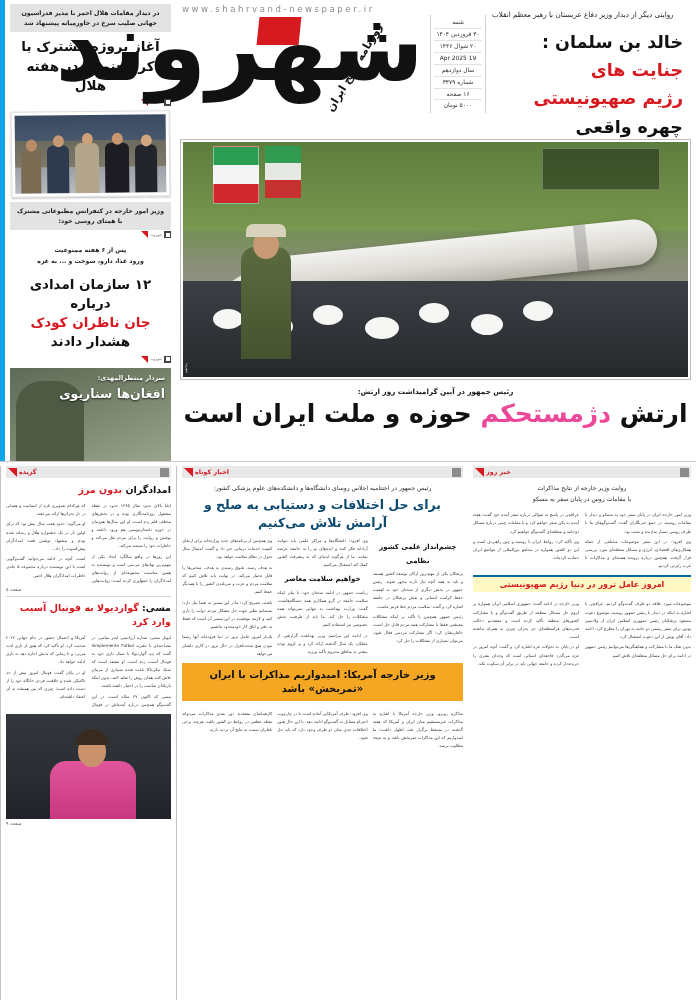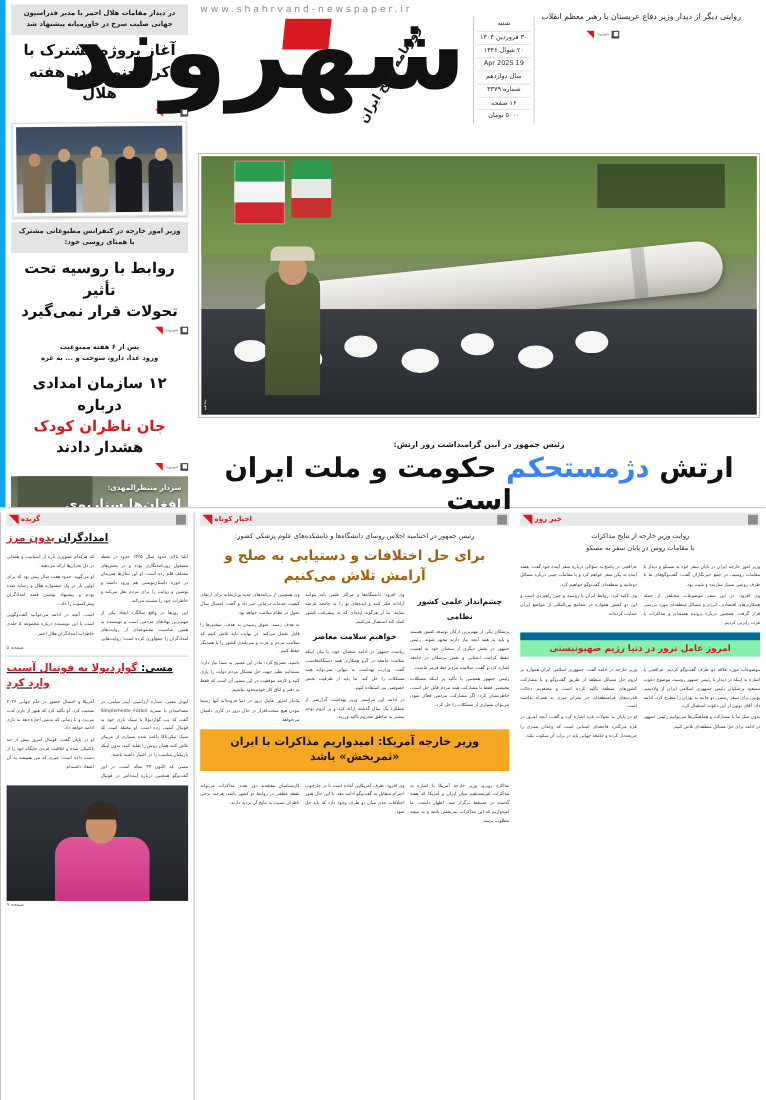--- a/index.html
+++ b/index.html
@@ -336,32 +336,31 @@
     font-size: 3.2px; color: rgba(255,255,255,.85);
   }
 
   .mp-caption {
     text-align: center;
     font-size: 7.2px;
     color: #1c1c1c;
     padding: 7px 0 3px 0;
     direction: rtl;
     font-weight: bold;
-    margin-top: 12px;
   }
   .mp-headline {
     text-align: center;
     font-size: 25px;
     font-weight: bold;
     color: #111;
     direction: rtl;
     padding-bottom: 5px;
     letter-spacing: -0.8px;
   }
-  .mp-headline .red { color: #3b82f6; }
+  .mp-headline .red { color: #ec4899; }
 
   
   .bottom-section {
     display: flex;
     flex-direction: row;
     width: 696px;
     flex: 1;
     padding-top: 4px;
   }
 
@@ -411,21 +410,21 @@
 
   .hl {
     font-weight: bold;
     color: #111;
     direction: rtl;
     line-height: 1.45;
   }
   .hl .red { color: #d71920; }
   .hl-lg { font-size: 12.5px; text-align: center; }
   .hl-md { font-size: 11px; text-align: center; }
-  .hl-sm { font-size: 9.5px; text-align: left; text-decoration: underline; }
+  .hl-sm { font-size: 9.5px; text-align: right; }
 
   .body-cols-2 {
     column-count: 2; column-gap: 6px; column-rule: none;
     margin-top: 5px;
   }
   .body-cols-3 {
     column-count: 3; column-gap: 5px;
     margin-top: 5px;
   }
   .body-txt {
@@ -459,22 +458,22 @@
     padding: 5px 4px;
     margin: 5px 0 4px 0;
     text-align: center;
   }
   .orange-box .t {
     font-size: 10px; font-weight: bold; color: #111; direction: rtl;
     line-height:1.4;
   }
 
   .red-subhead {
-    background: #86efac;
-    border-top: 7px solid #0369a1;
+    background: #fef9c3;
+    border-top: 2px solid #0369a1;
     padding: 3px 4px;
     margin: 5px 0 3px 0;
     font-size: 8px;
     font-weight: bold;
     color: #d71920;
     text-align: center;
     direction: rtl;
   }
 
   .messi-photo {
@@ -524,20 +523,25 @@
           <div>19 Apr 2025</div>
           <div>سال دوازدهم</div>
           <div>شماره ۳۳۷۹</div>
           <div>۱۶ صفحه</div>
           <div>۵۰۰۰ تومان</div>
         </div>
 
         <div class="lead-block">
           <div class="site-url">www.shahrvand-newspaper.ir</div>
           <div class="lead-kicker">روایتی دیگر از دیدار وزیر دفاع عربستان با رهبر معظم انقلاب</div>
+          <div class="lead-headline">
+            <span>خالد بن سلمان : </span><span class="red">جنایت های</span><br>
+            <span class="red">رژیم صهیونیستی</span><span> چهره واقعی</span><br>
+            <span>این رژیم را بیش از پیش نمایان کرد</span>
+          </div>
           <div class="lead-badge">
             <span class="badge-sq"></span>
             <span class="badge-txt">شهروند</span>
             <span class="badge-tri"></span>
           </div>
         </div>
       </div>
 
       <div class="main-photo-wrap">
         <div class="main-photo">
@@ -560,21 +564,21 @@
           <div class="mp-guard-head"></div>
           <div class="mp-guard-hat"></div>
           <div class="mp-sidebadge">
             <span class="mp-sidebadge-v">شهروند</span>
           </div>
         </div>
       </div>
 
       <div class="mp-caption">رئیس جمهور در آیین گرامیداشت روز ارتش:</div>
       <div class="mp-headline">
-        <span>ارتش </span><span class="red">دژمستحکم</span><span> حکومت و ملت ایران است</span>
+        <span>ارتش </span><span class="red">دژمستحکم</span><span> حوزه و ملت ایران است</span>
       </div>
     </div>
 
     <div class="left-rail">
 
       <div class="lr-kicker">در دیدار مقامات هلال احمر با مدیر فدراسیون جهانی صلیب سرخ در خاورمیانه پیشنهاد شد</div>
       <div class="lr-headline">
         <span>آغاز پروژه مشترک با</span><br>
         <span>کره جنوبی در هفته هلال</span>
       </div>
@@ -596,24 +600,20 @@
           <div class="pg-head" style="left:97px;bottom:48px;width:11px;height:12px;background:#c9976f;"></div>
           <div class="pg-person" style="left:120px;width:22px;height:48px;background:#23252c;"></div>
           <div class="pg-head" style="left:126px;bottom:46px;width:11px;height:12px;background:#d2a67f;"></div>
         </div>
       </div>
 
       <div class="lr-kicker">
         <span>وزیر امور خارجه در کنفرانس مطبوعاتی مشترک</span><br>
         <span>با همتای روسی خود:</span>
       </div>
-      <div class="lr-headline">
-        <span>روابط با روسیه تحت تأثیر</span><br>
-        <span>تحولات قرار نمی‌گیرد</span>
-      </div>
       <div class="lr-badge">
         <span class="badge-sq"></span>
         <span class="badge-txt">شهروند</span>
         <span class="badge-tri"></span>
       </div>
 
       <div class="lr-kicker" style="background:transparent;">
         <span>پس از ۶ هفته ممنوعیت</span><br>
         <span>ورود غذا، دارو، سوخت و ... به غزه</span>
       </div>
@@ -677,21 +677,21 @@
 
     <div class="col col-mid">
       <div class="sec-head">
         <span class="sq"></span>
         <span class="sec-label-wrap">
           <span class="sec-label">اخبار کوتاه</span>
           <span class="sec-tri"></span>
         </span>
       </div>
       <div class="kicker">رئیس جمهور در اختتامیه اجلاس روسای دانشگاه‌ها و دانشکده‌های علوم پزشکی کشور:</div>
-      <div class="hl hl-lg" style="color:#a16207;">برای حل اختلافات و دستیابی به صلح و آرامش تلاش می‌کنیم</div>
+      <div class="hl hl-lg" style="color:#0c4a6e;">برای حل اختلافات و دستیابی به صلح و آرامش تلاش می‌کنیم</div>
 
       <div class="body-cols-3">
         <div class="body-txt">
           <div class="sub-head">چشم‌انداز علمی کشور نظامی</div>
           <p>پزشکان یکی از مهم‌ترین ارکان توسعه کشور هستند و باید به همه آنچه نیاز دارند مجهز شوند. رئیس جمهور در بخش دیگری از سخنان خود به اهمیت حفظ کرامت انسانی و نقش پزشکان در جامعه اشاره کرد و گفت: سلامت مردم خط قرمز ماست.</p>
           <p>رئیس جمهور همچنین با تأکید بر اینکه مشکلات معیشتی فقط با مشارکت همه مردم قابل حل است، خاطرنشان کرد: اگر مشارکت مردمی فعال شود، می‌توان بسیاری از مشکلات را حل کرد.</p>
           <p>وی افزود: دانشگاه‌ها و مراکز علمی باید بتوانند آزادانه فکر کنند و ایده‌های نو را به جامعه عرضه نمایند. ما از هرگونه ایده‌ای که به پیشرفت کشور کمک کند استقبال می‌کنیم.</p>
           <div class="sub-head">خواهیم سلامت معاصر</div>
           <p>ریاست جمهور در ادامه سخنان خود، با بیان اینکه سلامت جامعه در گرو همکاری همه دستگاه‌هاست، گفت: وزارت بهداشت به تنهایی نمی‌تواند همه مشکلات را حل کند. ما باید از ظرفیت بخش خصوصی نیز استفاده کنیم.</p>
           <p>در ادامه این مراسم، وزیر بهداشت گزارشی از عملکرد یک سال گذشته ارائه کرد و بر لزوم توجه بیشتر به مناطق محروم تأکید ورزید.</p>

